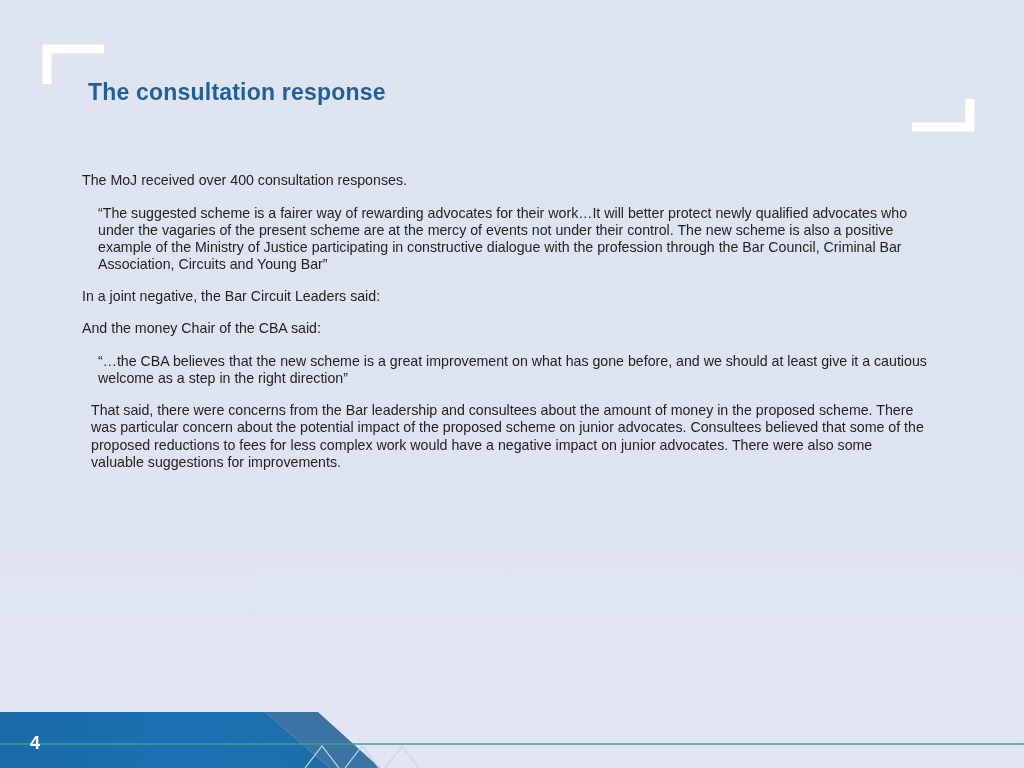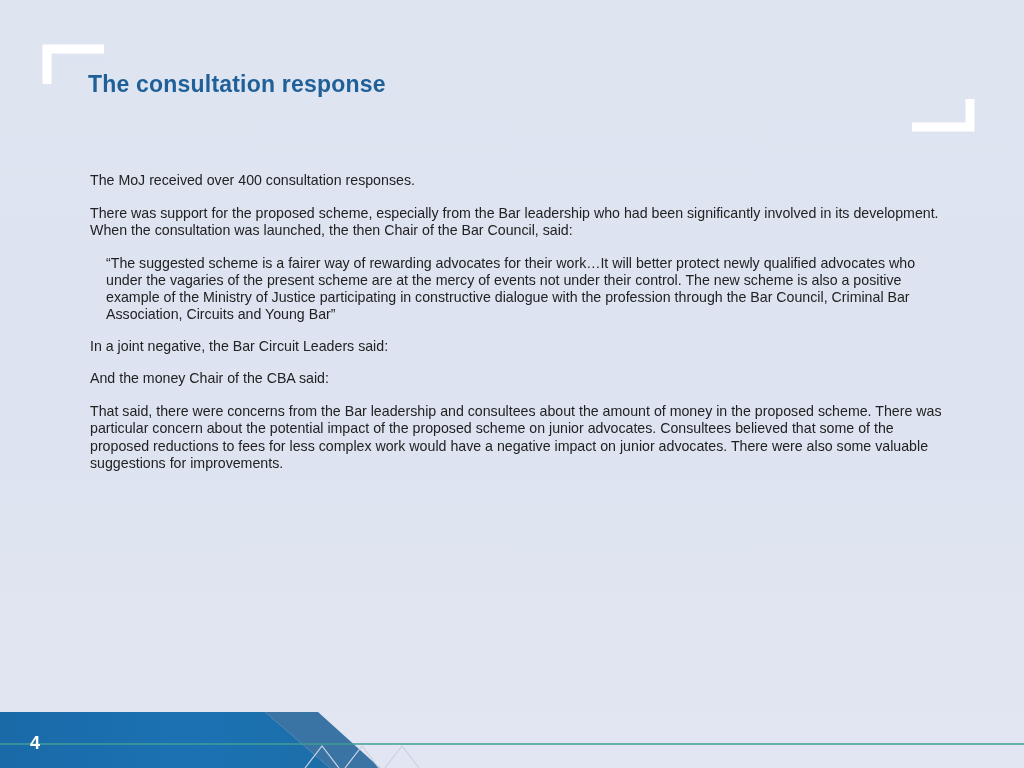--- a/index.html
+++ b/index.html
@@ -36,47 +36,47 @@
     top: 95px;
     width: 80px;
     height: 40px;
     pointer-events: none;
   }
 
   
   .title {
     position: absolute;
     left: 88px;
-    top: 56px;
+    top: 64px;
     font-size: 23px;
     font-weight: bold;
     color: #1f6099;
     letter-spacing: 0.2px;
   }
 
   
   .body-block {
     position: absolute;
-    left: 90px;
+    left: 82px;
     top: 172px;
     width: 855px;
     color: #222222;
     font-size: 14.2px;
     line-height: 17.5px;
   }
   .para {
     margin: 0 0 15px 0;
   }
   .quote {
     margin: 0 0 15px 0;
     padding-left: 16px;
     line-height: 17px;
   }
   .last-para {
-    margin: 0;
+    margin: 9px;
   }
 
   
   .footer {
     position: absolute;
     left: 0;
     bottom: 0;
     width: 1024px;
     height: 72px;
     pointer-events: none;
@@ -103,24 +103,24 @@
 
   <svg class="bracket-tr" viewBox="0 0 80 40">
     <polyline points="4,32 62,32 62,4" fill="none" stroke="#ffffff" stroke-width="9"></polyline>
     <polyline points="4,22 72,22 72,2" fill="none" stroke="#ffffff" stroke-width="0"></polyline>
   </svg>
 
   <h1 class="title">The consultation response</h1>
 
   <div class="body-block">
     <p class="para">The MoJ received over 400 consultation responses.</p>
-    <p class="para">There was support for the proposed scheme, especially from the Bar leadership who had been significantly involved in its development. When the consultation was launched, the then Chair of the Bar Council, said:</p>
     <p class="quote">“The suggested scheme is a fairer way of rewarding advocates for their work…It will better protect newly qualified advocates who under the vagaries of the present scheme are at the mercy of events not under their control. The new scheme is also a positive example of the Ministry of Justice participating in constructive dialogue with the profession through the Bar Council, Criminal Bar Association, Circuits and Young Bar”</p>
     <p class="para">In a joint negative, the Bar Circuit Leaders said:</p>
     <p class="para">And the money Chair of the CBA said:</p>
+    <p class="quote">“…the CBA believes that the new scheme is a great improvement on what has gone before, and we should at least give it a cautious welcome as a step in the right direction”</p>
     <p class="last-para">That said, there were concerns from the Bar leadership and consultees about the amount of money in the proposed scheme. There was particular concern about the potential impact of the proposed scheme on junior advocates. Consultees believed that some of the proposed reductions to fees for less complex work would have a negative impact on junior advocates. There were also some valuable suggestions for improvements.</p>
   </div>
 
   <svg class="footer" viewBox="0 0 1024 72" preserveAspectRatio="none">
     <defs>
       <linearGradient id="bluegrad" x1="0" y1="0" x2="1" y2="0">
         <stop offset="0%" stop-color="#1a6aa8"></stop>
         <stop offset="60%" stop-color="#1b72b3"></stop>
         <stop offset="100%" stop-color="#1c6ea8"></stop>
       </linearGradient>

